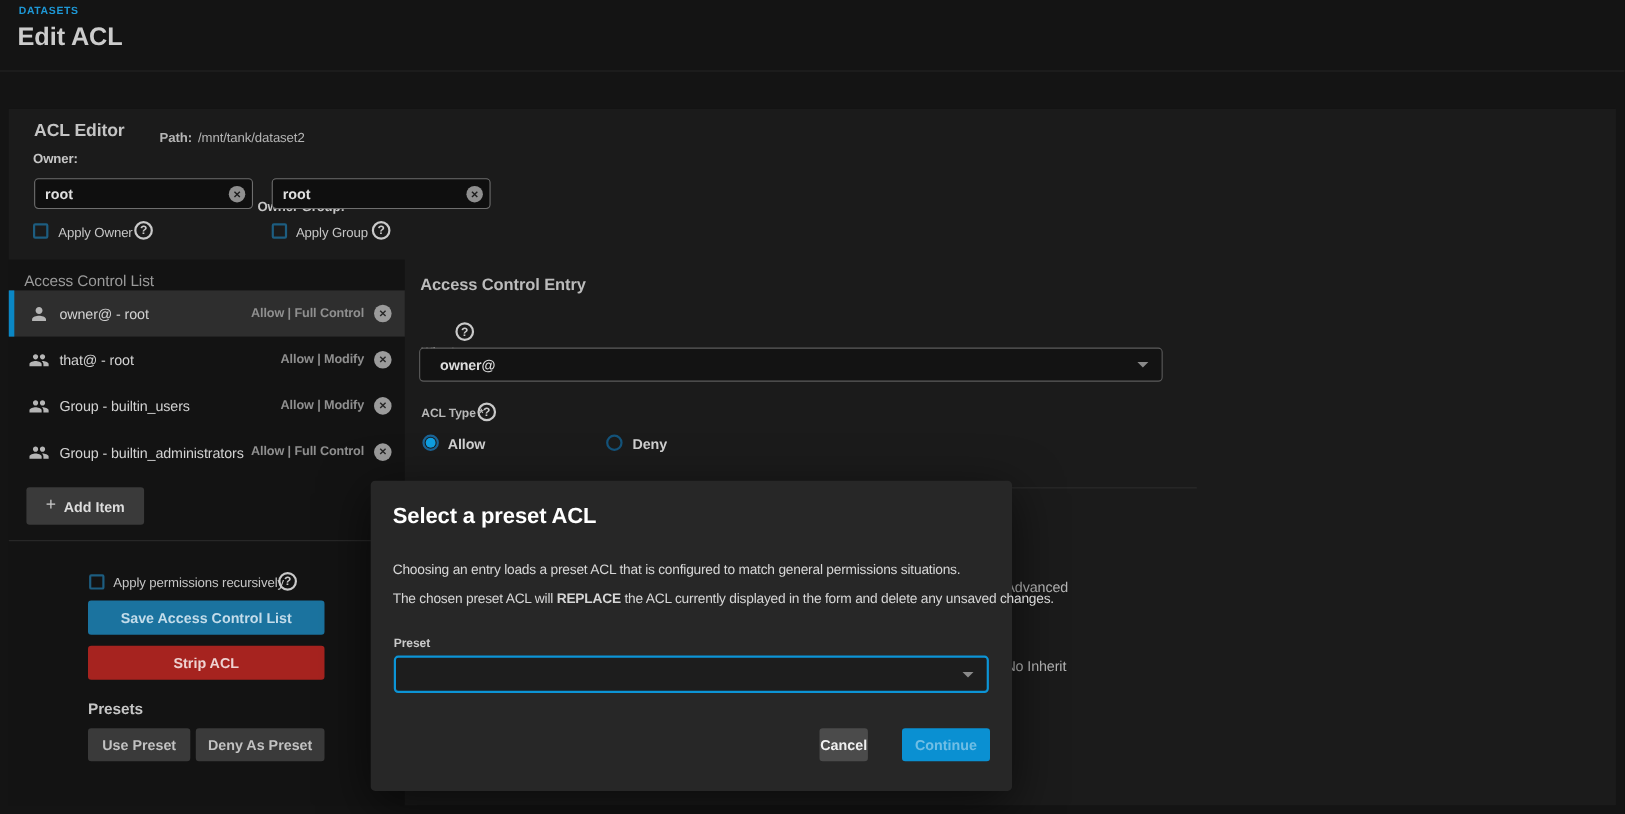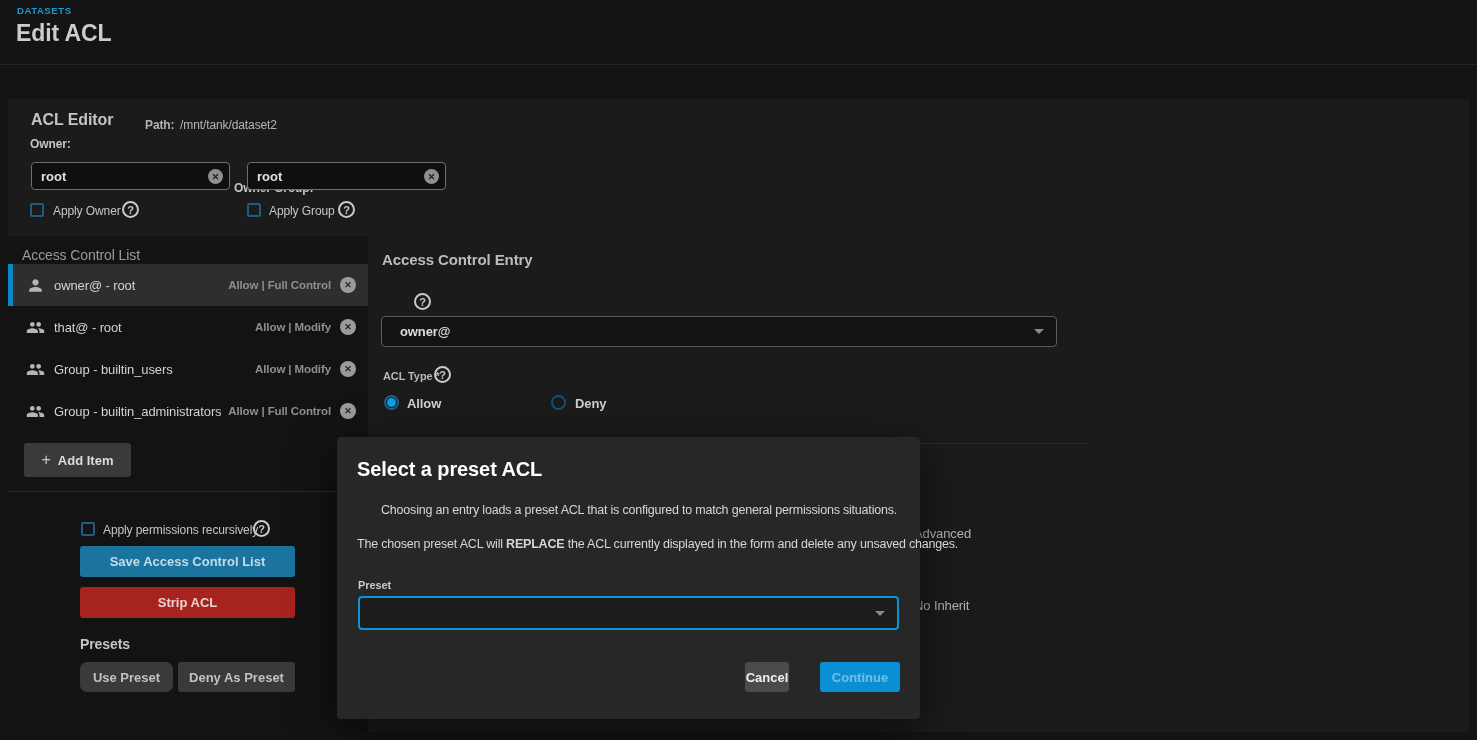--- a/index.html
+++ b/index.html
@@ -40,21 +40,21 @@
   .remove-icon { width:16px; height:16px; border-radius:50%; background:#9b9b9b; color:#262626; font-size:9px; font-weight:bold; display:flex; align-items:center; justify-content:center; margin-right:12px; flex:none; cursor:pointer; }
   .remove-icon::before { content:"✕"; }
   .btn { border:none; border-radius:3px; font-family:"Liberation Sans",sans-serif; font-weight:bold; cursor:pointer; display:flex; align-items:center; justify-content:center; }
   .add-item-btn { position:absolute; left:16px; top:207px; width:107px; height:34px; background:#3a3a3a; color:#dcdcdc; font-size:13px; }
   .plus-icon { font-weight:normal; font-size:16px; margin-right:7px; color:#c9c9c9; }
   .plus-icon::before { content:"+"; }
   .panel-divider { position:absolute; left:0; top:255px; width:360px; height:1px; background:#2b2b2b; }
   .save-btn { position:absolute; left:72px; top:310px; width:215px; height:31px; background:#1b739f; color:#c3dcea; font-size:13px; }
   .strip-btn { position:absolute; left:72px; top:351px; width:215px; height:31px; background:#a6231f; color:#eed2d1; font-size:13px; }
   .presets-title { position:absolute; left:72px; top:400px; font-size:14px; font-weight:bold; color:#c6c6c6; }
-  .use-preset-btn { position:absolute; left:72px; top:426px; width:93px; height:30px; background:#3a3a3a; color:#c2c2c2; font-size:13px;border-radius:7px; }
+  .use-preset-btn { position:absolute; left:72px; top:426px; width:93px; height:30px; background:#3a3a3a; color:#c2c2c2; font-size:13px; }
   .saveas-preset-btn { position:absolute; left:170px; top:426px; width:117px; height:30px; background:#3a3a3a; color:#c2c2c2; font-size:13px; }
 
   
   .right-content { position:absolute; left:364px; top:137px; right:0; bottom:0; }
   .ace-title { position:absolute; left:10px; top:15px; font-size:15px; font-weight:bold; color:#bcbcbc; }
   .small-label { position:absolute; font-size:11px; font-weight:bold; color:#b8b8b8; }
   .select-box { position:absolute; left:9px; top:80px; width:676px; height:31px; background:#131313; border:1px solid #5c5c5c; border-radius:4px; display:flex; align-items:center; padding:0 12px 0 18px; cursor:pointer; }
   .select-value { font-size:13px; font-weight:bold; color:#dddddd; flex:1; }
   .chevron-down { width:0; height:0; border-left:5px solid transparent; border-right:5px solid transparent; border-top:5px solid #8a8a8a; }
   .radio { position:absolute; width:15px; height:15px; border-radius:50%; border:2px solid #14537a; cursor:pointer; }
@@ -194,21 +194,21 @@
 
       <span class="radio" style="left:518px; top:289px;"></span>
       <span class="bg-fragment" style="left:542px; top:290px;">Advanced</span>
       <span class="radio" style="left:518px; top:361px;"></span>
       <span class="bg-fragment" style="left:542px; top:362px;">No Inherit</span>
     </div>
   </div>
 
   <div class="modal">
     <div class="modal-title">Select a preset ACL</div>
-    <div class="modal-text" style="top:66px;margin-left:24px;">Choosing an entry loads a preset ACL that is configured to match general permissions situations.</div>
+    <div class="modal-text" style="top:74px;">Choosing an entry loads a preset ACL that is configured to match general permissions situations.</div>
     <div class="modal-text" style="top:100px;"><span>The chosen preset ACL will </span><b>REPLACE</b><span> the ACL currently displayed in the form and delete any unsaved changes.</span></div>
 
     <div class="preset-label">Preset</div>
     <div class="preset-select">
       <span class="select-value"></span>
       <span class="chevron-down"></span>
     </div>
 
     <button class="btn cancel-btn">Cancel</button>
     <button class="btn continue-btn">Continue</button>

